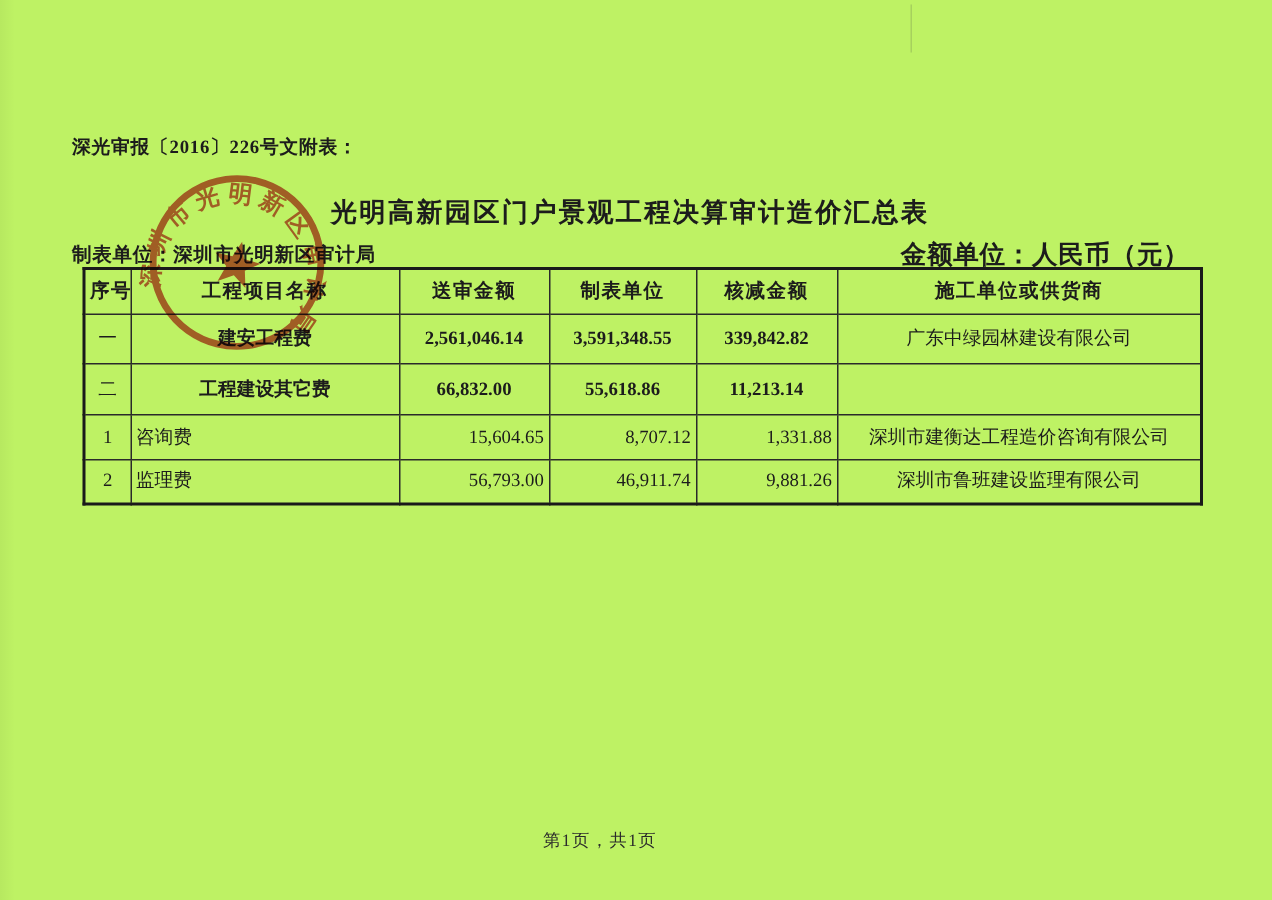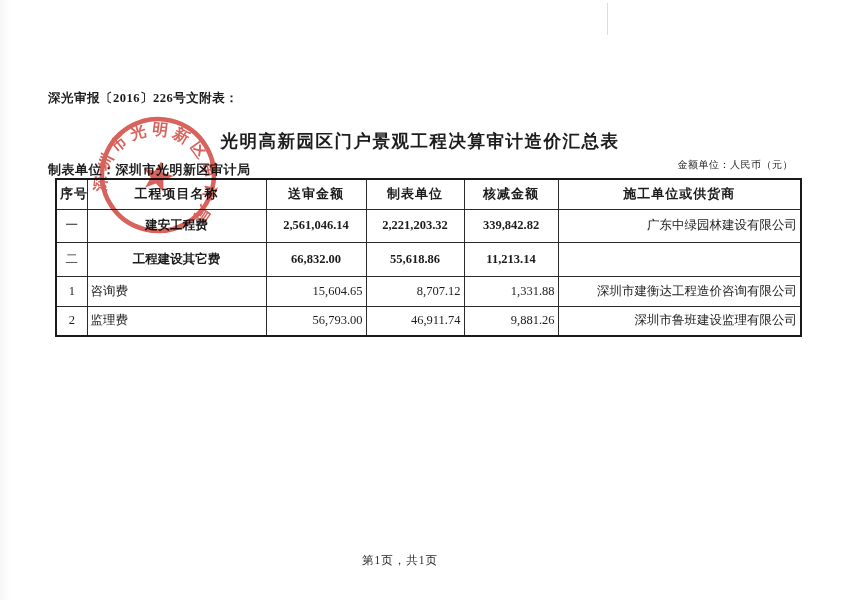--- a/index.html
+++ b/index.html
@@ -1,20 +1,20 @@
 <!DOCTYPE html>
 <html><head>
 <meta charset="utf-8">
 <style>
   * { margin: 0; padding: 0; box-sizing: border-box; }
   html, body { background: #e9e9e9; }
   #canvas {
     position: relative;
     width: 848px; height: 600px;
-    background: #ffffff;
+    background: #bef264;
     overflow: hidden;
     font-family: "Liberation Serif", "DejaVu Serif", serif;
     color: #1c1c1c;
   }
   
   #canvas::before {
     content: "";
     position: absolute; left: 0; top: 0; width: 10px; height: 600px;
     background: linear-gradient(to right, rgba(0,0,0,0.04), rgba(0,0,0,0));
     pointer-events: none;
@@ -31,21 +31,21 @@
     position: absolute; left: 0; top: 129px; width: 840px;
     text-align: center;
     font-size: 17.5px; font-weight: bold; letter-spacing: 1.5px;
   }
   .meta-left {
     position: absolute; left: 48px; top: 161px;
     font-size: 13px; font-weight: bold; letter-spacing: 0.5px;
   }
   .meta-right {
     position: absolute; right: 55px; top: 158px;
-    font-size: 10px; font-weight: normal; letter-spacing: 0.5px;
+    font-size: 17px; font-weight: bold; letter-spacing: 0.5px;
   }
   table.audit {
     position: absolute; left: 55px; top: 178px;
     width: 745px;
     border-collapse: collapse;
     table-layout: fixed;
     font-size: 12.5px;
     border-radius: 29px;
   }
   table.audit th, table.audit td {
@@ -54,21 +54,21 @@
     overflow: hidden;
     white-space: nowrap;
   }
   table.audit { border: 2px solid #1a1a1a; }
   table.audit tr { height: 32px; }
   table.audit tr.hdr { height: 30px; }
   th { font-weight: bold; text-align: center; font-size: 13px; letter-spacing: 1px; }
   td.c-no { text-align: center; }
   td.c-name { text-align: left; padding-left: 5px; }
   td.c-amt { text-align: right; padding-right: 3px; font-family: "Liberation Serif", serif; }
-  td.c-vendor { text-align: right; padding-left: 2px; }
+  td.c-vendor { text-align: center; padding-left: 2px; }
   tr.lvl1 td.c-name, tr.lvl1 td.c-amt { font-weight: bold; text-align: center; }
   tr.total-row td { font-weight: bold; }
   tr.total-row td.c-total-label { text-align: center; letter-spacing: 2px; }
   .page-footer {
     position: absolute; left: 0; top: 553px; width: 800px;
     text-align: center; font-size: 11.5px; letter-spacing: 1px;
     color: #2b2b2b;
   }
   
   .stamp {
@@ -111,21 +111,21 @@
       <th>工程项目名称</th>
       <th>送审金额</th>
       <th>制表单位</th>
       <th>核减金额</th>
       <th>施工单位或供货商</th>
     </tr>
     <tr class="lvl1" style="height:33px">
       <td class="c-no">一</td>
       <td class="c-name">建安工程费</td>
       <td class="c-amt">2,561,046.14</td>
-      <td class="c-amt">2,221,203.32</td>
+      <td class="c-amt">3,591,348.55</td>
       <td class="c-amt">339,842.82</td>
       <td class="c-vendor">广东中绿园林建设有限公司</td>
     </tr>
     <tr class="lvl1" style="height:34px">
       <td class="c-no">二</td>
       <td class="c-name">工程建设其它费</td>
       <td class="c-amt">66,832.00</td>
       <td class="c-amt">55,618.86</td>
       <td class="c-amt">11,213.14</td>
       <td class="c-vendor"></td>

